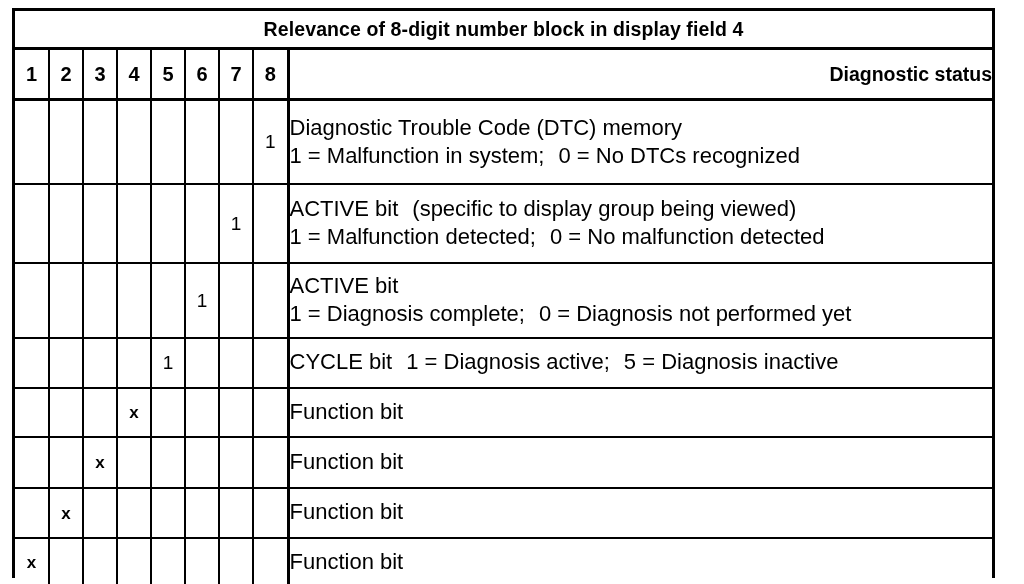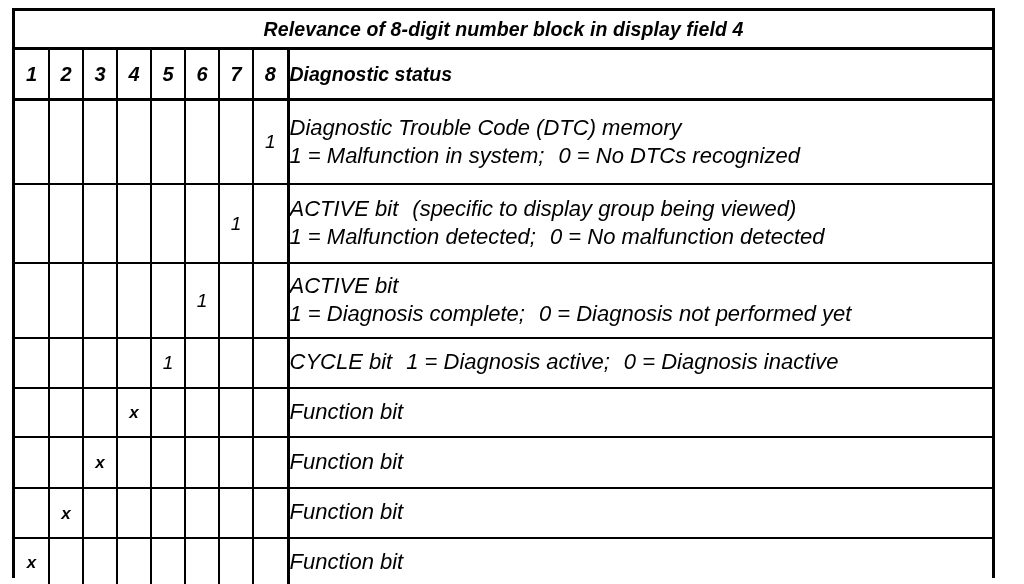--- a/index.html
+++ b/index.html
@@ -25,21 +25,20 @@
     border: 3px solid #000;
     background: #fff;
   }
 
   table.diag {
     border-collapse: collapse;
     table-layout: fixed;
     width: 100%;
     height: 100%;
     background: #ec4899;
-    font-style: italic;
   }
 
   table.diag td {
     border: 2px solid #000;
     padding: 0;
     vertical-align: middle;
     background: #fff;
   }
 
   
@@ -58,21 +57,21 @@
   
   .hdr-num {
     text-align: center;
     font-weight: bold;
     font-size: 20px;
     height: 48px;
     border-bottom: 3px solid #000 !important;
   }
   .hdr-num.first { border-left: none !important; }
   .hdr-status {
-    text-align: left;
+    text-align: right;
     font-weight: bold;
     font-size: 19.5px;
     border-bottom: 3px solid #000 !important;
     border-right: none !important;
     border-left: 3px solid #000 !important;
   }
 
   
   .bit {
     text-align: center;
@@ -183,21 +182,21 @@
       <tr class="r-active" style="height:50px">
         <td class="bit first"><span class="mark num"></span></td>
         <td class="bit"><span class="mark num"></span></td>
         <td class="bit"><span class="mark num"></span></td>
         <td class="bit"><span class="mark num"></span></td>
         <td class="bit"><span class="mark num">1</span></td>
         <td class="bit"><span class="mark num"></span></td>
         <td class="bit"><span class="mark num"></span></td>
         <td class="bit"><span class="mark num"></span></td>
         <td class="desc">
-          <span class="ln"><span>CYCLE bit</span><span class="gap2"></span><span>1 = Diagnosis active;</span><span class="gap2"></span><span>0 = Diagnosis inactive</span></span>
+          <span class="ln"><span>CYCLE bit</span><span class="gap2"></span><span>1 = Diagnosis active;</span><span class="gap2"></span><span>5 = Diagnosis inactive</span></span>
         </td>
       </tr>
 
       <tr class="r-fn1" style="height:49px">
         <td class="bit first"><span class="mark x"></span></td>
         <td class="bit"><span class="mark x"></span></td>
         <td class="bit"><span class="mark x"></span></td>
         <td class="bit"><span class="mark x">x</span></td>
         <td class="bit"><span class="mark x"></span></td>
         <td class="bit"><span class="mark x"></span></td>

